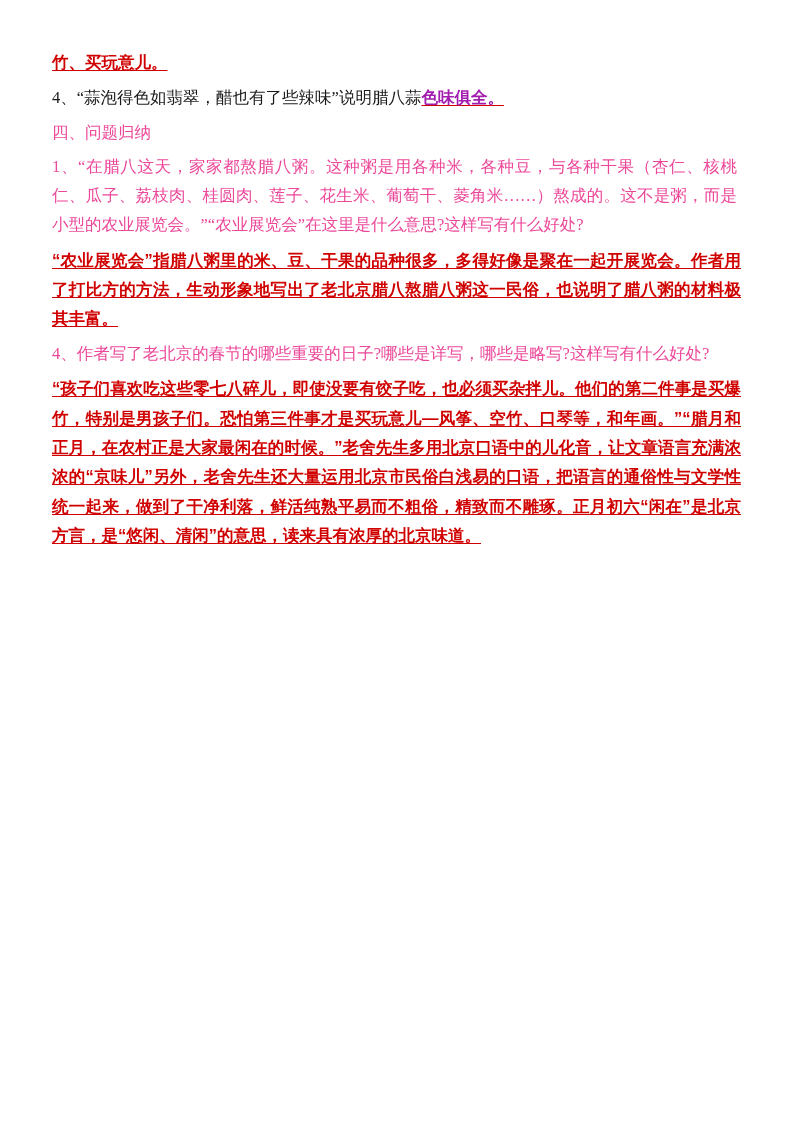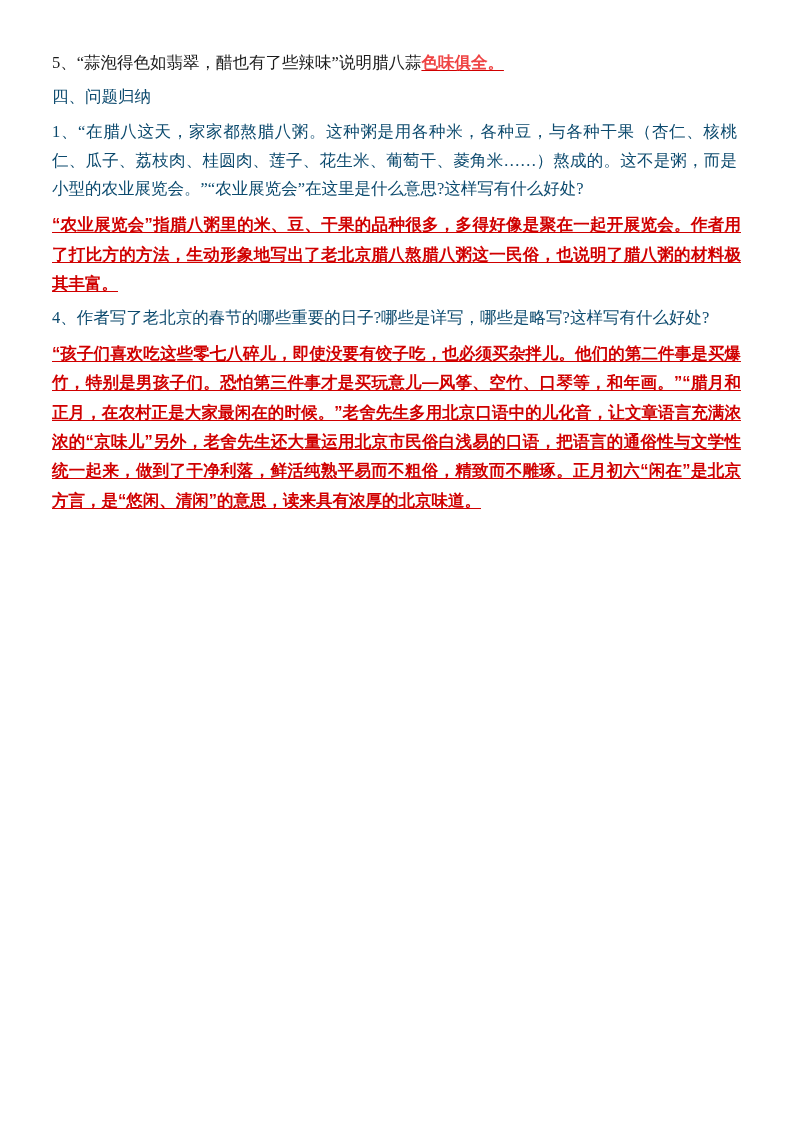--- a/index.html
+++ b/index.html
@@ -24,21 +24,21 @@
   .doc-body {
     font-size: 16.5px;
     line-height: 1.72;
   }
   .black {
     color: #1a1a1a;
     font-family: "Liberation Serif", "DejaVu Serif", serif;
     font-weight: normal;
   }
   .red {
-    color: #ef4444;
+    color: #a21caf;
     font-family: "Liberation Sans", "DejaVu Sans", sans-serif;
     font-weight: bold;
     text-decoration: underline;
     text-decoration-color: #d00000;
     text-underline-offset: 2px;
   }
   .mixed-line {
     margin: 0 0 6px 0;
     text-align: justify;
     text-justify: inter-ideograph;
@@ -54,33 +54,34 @@
     text-decoration: underline;
     text-decoration-color: #d00000;
     text-underline-offset: 2px;
     line-height: 1.78;
   }
   .blk-black {
     display: block;
     margin: 0 4px 6px 0;
     text-align: justify;
     text-justify: inter-ideograph;
-    color: #0c4a6e;
+    color: #ec4899;
     line-height: 1.74;
   }
 </style>
 </head>
 <body>
 
 <div class="page">
   <div class="doc-body">
 
+    <span class="blk-red">竹、买玩意儿。</span>
 
     <p class="mixed-line">
-      <span class="black">5、“蒜泡得色如翡翠，醋也有了些辣味”说明腊八蒜</span><span class="red">色味俱全。</span>
+      <span class="black">4、“蒜泡得色如翡翠，醋也有了些辣味”说明腊八蒜</span><span class="red">色味俱全。</span>
     </p>
 
     <span class="blk-black">四、问题归纳</span>
 
     <span class="blk-black">1、“在腊八这天，家家都熬腊八粥。这种粥是用各种米，各种豆，与各种干果（杏仁、核桃仁、瓜子、荔枝肉、桂圆肉、莲子、花生米、葡萄干、菱角米……）熬成的。这不是粥，而是小型的农业展览会。”“农业展览会”在这里是什么意思?这样写有什么好处?</span>
 
     <span class="blk-red">“农业展览会”指腊八粥里的米、豆、干果的品种很多，多得好像是聚在一起开展览会。作者用了打比方的方法，生动形象地写出了老北京腊八熬腊八粥这一民俗，也说明了腊八粥的材料极其丰富。</span>
 
     <span class="blk-black">4、作者写了老北京的春节的哪些重要的日子?哪些是详写，哪些是略写?这样写有什么好处?</span>
 

